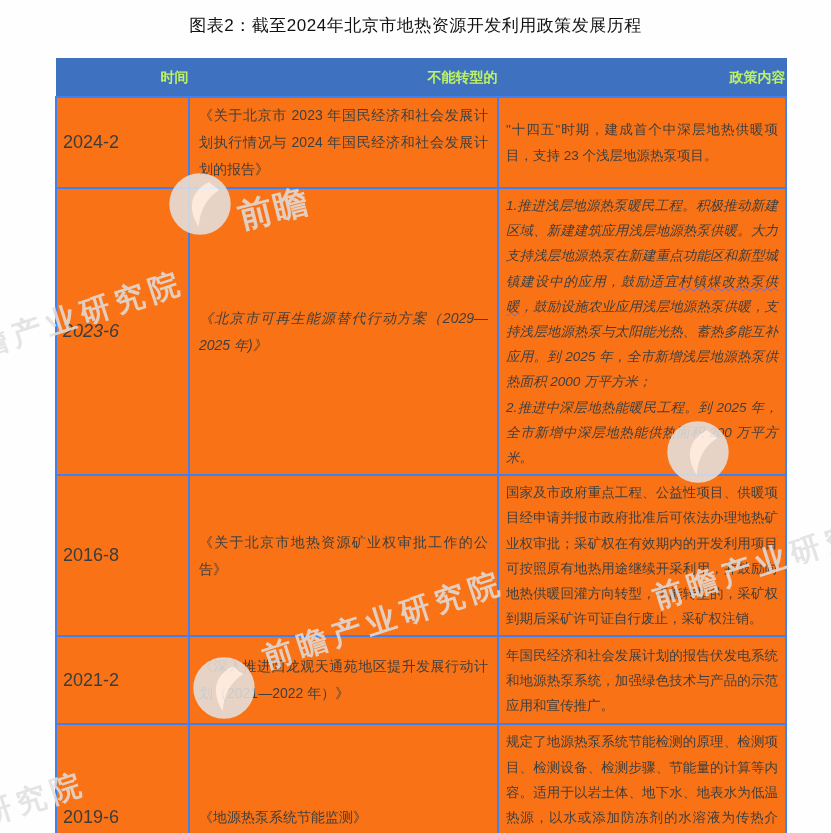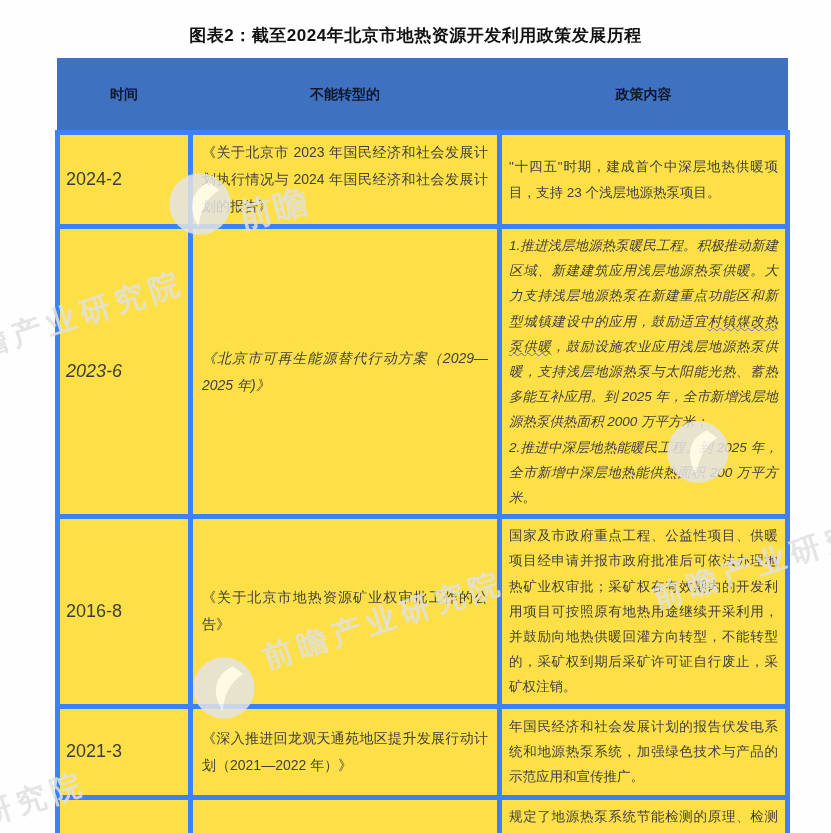--- a/index.html
+++ b/index.html
@@ -4,48 +4,48 @@
 <style>
   html,body{margin:0;padding:0;background:#ffffff;}
   .page{
     position:relative;
     width:831px;height:833px;
     background:#fefefe;
     font-family:"Liberation Sans","DejaVu Sans",sans-serif;
     overflow:hidden;
   }
   .fig-title{
-    position:absolute;top:24px;left:0;right:0;
+    position:absolute;top:14px;left:0;right:0;
     text-align:center;
-    font-size:17px;font-weight:bold;color:#111111;
+    font-size:17px;font-weight:normal;color:#111111;
     letter-spacing:0.5px;
   }
   .table-wrap{
     position:absolute;left:55px;top:58px;width:730px;
   }
   table.policy{
     border-collapse:collapse;table-layout:fixed;
     width:730px;
     font-size:13.5px;color:#3f3f3f;
   }
   table.policy col.c-time{width:133px;}
   table.policy col.c-name{width:309px;}
   table.policy col.c-content{width:288px;}
   table.policy th{
-    background:#3e72c1;color:#0f172a;
+    background:#3e72c1;color:#bef264;
     font-size:14px;font-weight:bold;
-    height:37px;padding:17px;text-align:center;
+    height:37px;padding:0;text-align:right;
     border:1px solid #3e72c1;
     border-left:1px solid rgba(255,255,255,0.45);
   }
   table.policy th:first-child{border-left:1px solid #3e72c1;}
   table.policy td{
-    border:5px solid #3b82f6;
+    border:2px solid #3b82f6;
     vertical-align:middle;
-    background:#fde047;
+    background:#f97316;
   }
   td.time{
     background:#efefef;
     padding:2px 4px 2px 6px;
     font-size:18px;color:#3c3c3c;
   }
   td.name{
     padding:4px 9px;
     font-size:14px;line-height:27px;
     text-align:justify;
@@ -124,21 +124,21 @@
           </td>
         </tr>
         <tr class="r3">
           <td class="time">2016-8</td>
           <td class="name">《关于北京市地热资源矿业权审批工作的公告》</td>
           <td class="content">
             <p><span>国家及市政府重点工程、公益性项目、供暖项目经申请并报市政府批准后可依法办理地热矿业权审批；采矿权在有效期内的开发利用项目可按照原有地热用途继续开采利用，并鼓励向地热供暖回灌方向转型，不能转型的，采矿权到期后采矿许可证自行废止，采矿权注销。</span></p>
           </td>
         </tr>
         <tr class="r4">
-          <td class="time">2021-3</td>
+          <td class="time">2021-2</td>
           <td class="name">《深入推进回龙观天通苑地区提升发展行动计划（2021—2022 年）》</td>
           <td class="content">
             <p><span>年国民经济和社会发展计划的报告</span><span class="wavy-red">伏发</span><span>电系统和地源热泵系统，加强绿色技术与产品的示范应用和宣传推广。</span></p>
           </td>
         </tr>
         <tr class="r5">
           <td class="time">2019-6</td>
           <td class="name">《地源热泵系统节能监测》</td>
           <td class="content">
             <p><span>规定了地源热泵系统节能检测的原理、检测项目、检测设备、检测步骤、节能量的计算等内容。适用于以岩土体、地下水、地表水为低温热源，以水或添加防冻剂的水溶液为传热介质，采用蒸汽压缩热泵技术进行夏季供冷、冬季供热或加热生活热水的地源热泵系统的节能检测。</span></p>

